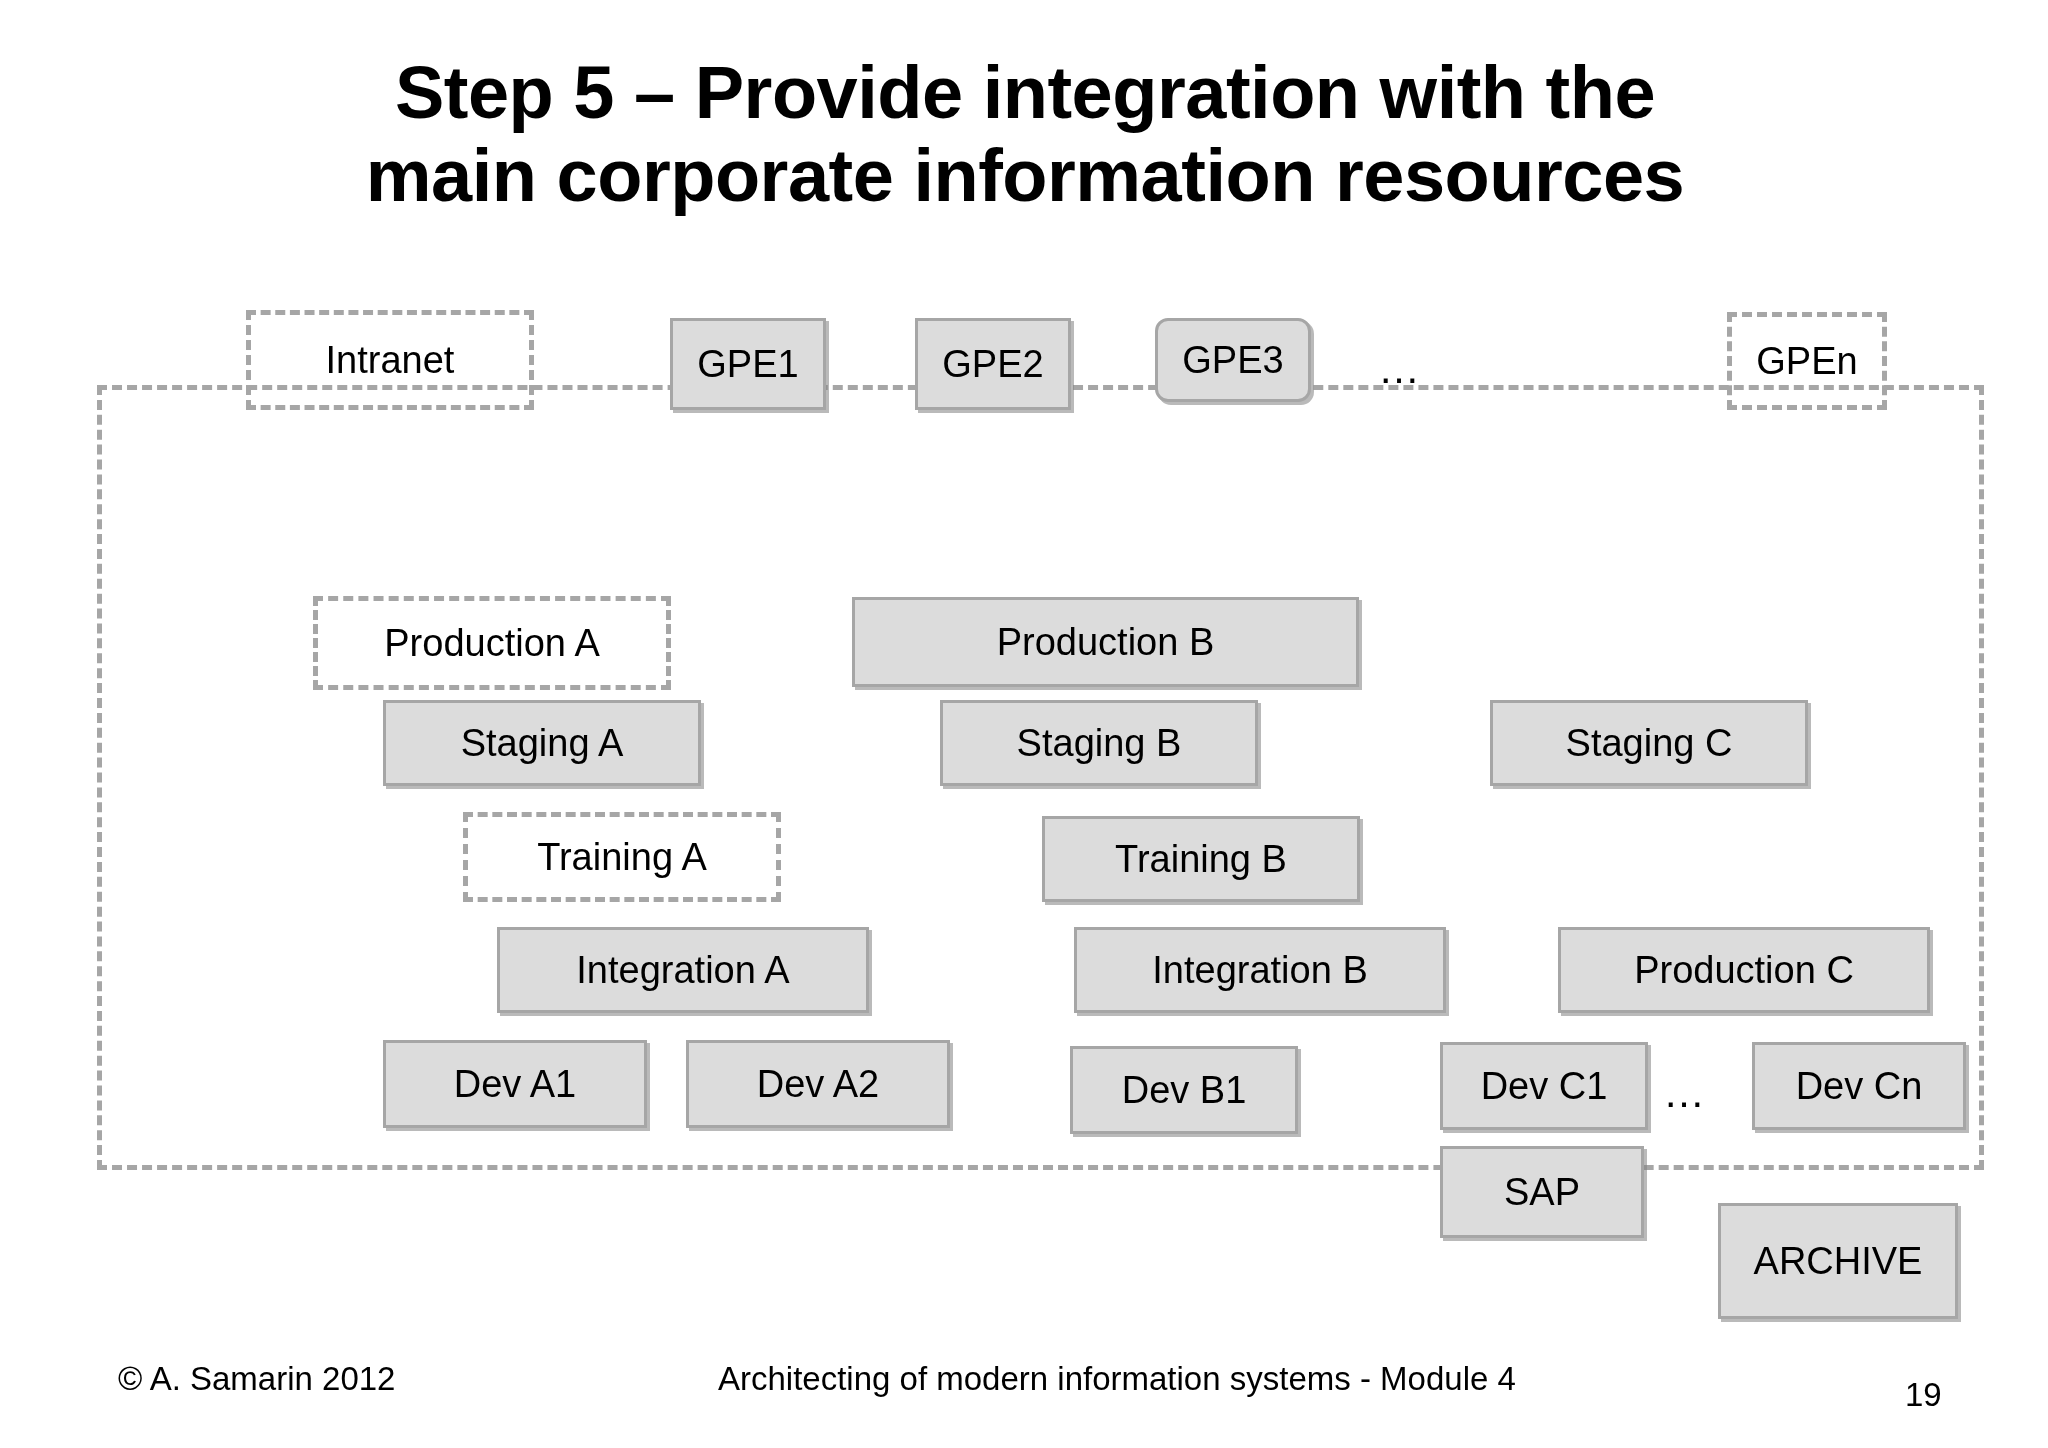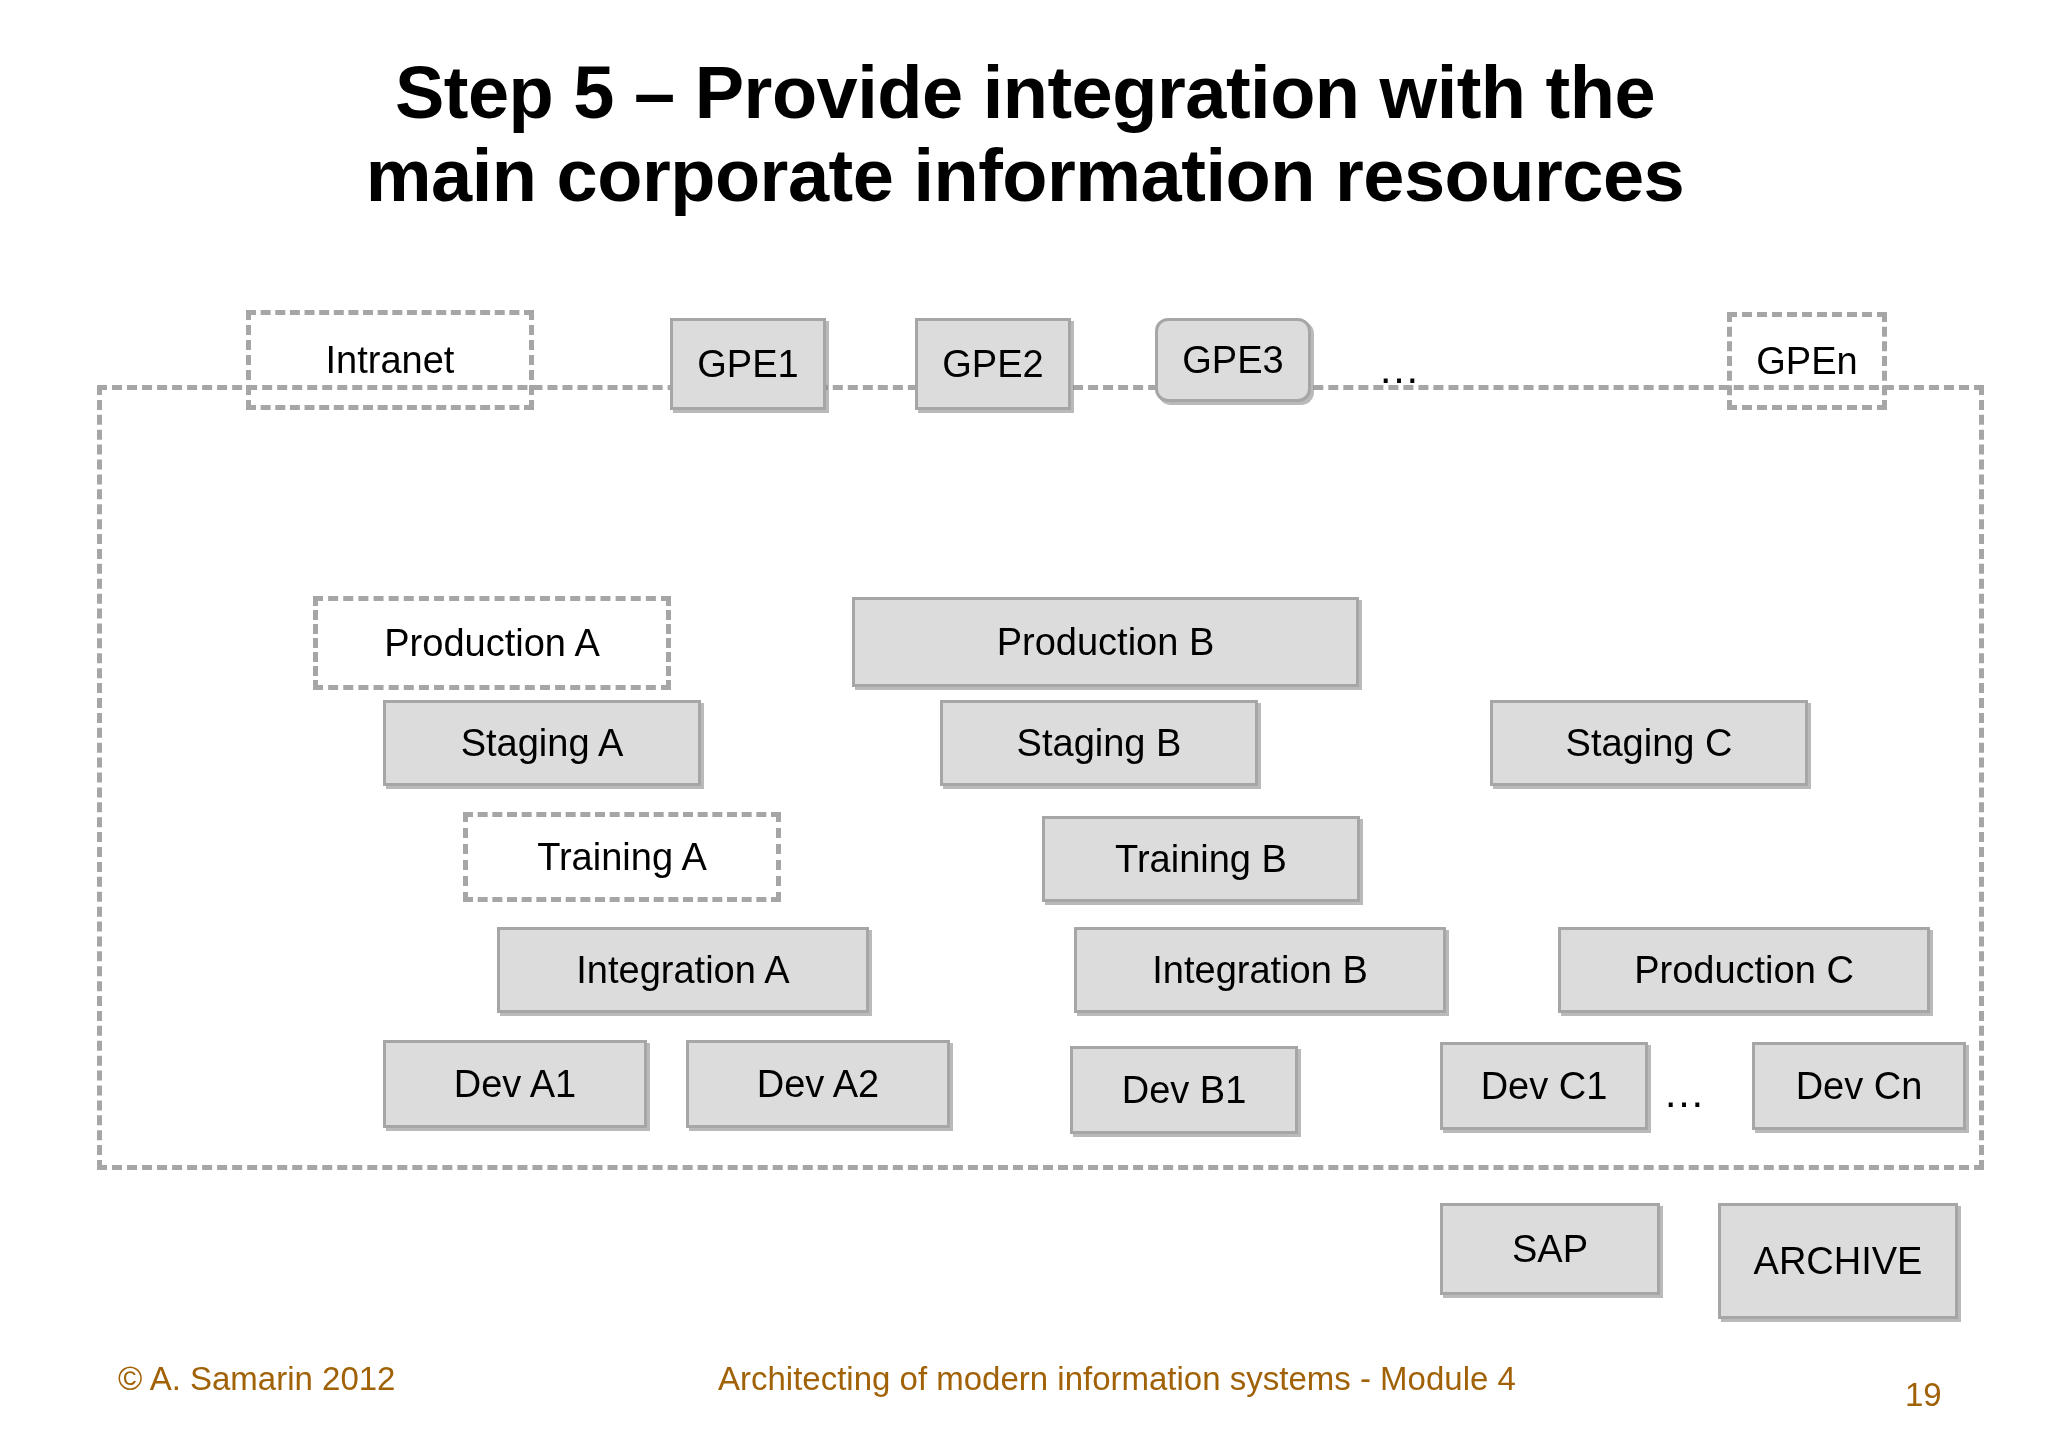--- a/index.html
+++ b/index.html
@@ -77,21 +77,21 @@
   #footer {
     position: absolute;
     left: 0;
     top: 1360px;
     width: 2048px;
     height: 50px;
   }
   .foot-txt {
     position: absolute;
     font-size: 33px;
-    color: #a16207;
+    color: #000000;
     white-space: nowrap;
   }
   #foot-copyright { left: 118px; top: 0; }
   #foot-center    { left: 718px; top: 0; }
   #foot-page      { left: 1905px; top: 16px; }
 </style>
 </head>
 <body>
 
 <div id="slide">
@@ -180,21 +180,21 @@
   <div class="node solid" style="left:1440px; top:1042px; width:208px; height:88px;">
     <span>Dev C1</span>
   </div>
 
   <div class="ellipsis" style="left:1663px; top:1072px;">…</div>
 
   <div class="node solid" style="left:1752px; top:1042px; width:214px; height:88px;">
     <span>Dev Cn</span>
   </div>
 
-  <div class="node solid" style="left:1440px; top:1203px; width:220px; height:92px;">
+  <div class="node solid" style="left:1440px; top:1146px; width:204px; height:92px;">
     <span>SAP</span>
   </div>
 
   <div class="node solid" style="left:1718px; top:1203px; width:240px; height:116px;">
     <span>ARCHIVE</span>
   </div>
 
   <div id="footer">
     <div class="foot-txt" id="foot-copyright">© A. Samarin 2012</div>
     <div class="foot-txt" id="foot-center">Architecting of modern information systems - Module 4</div>

